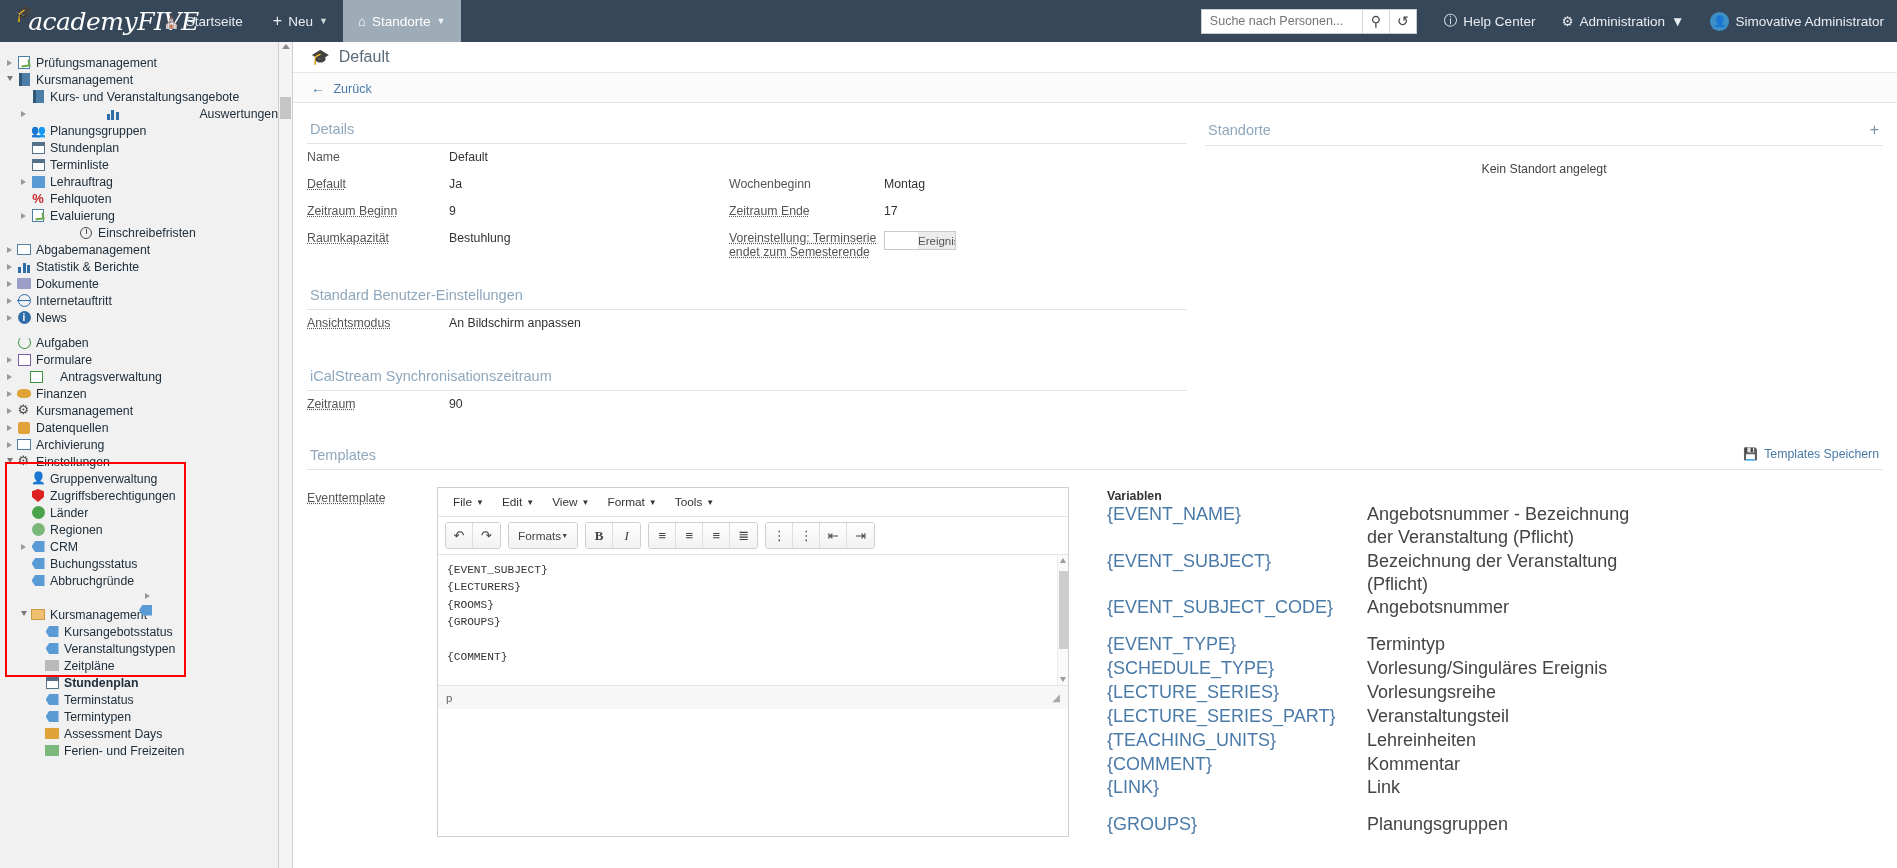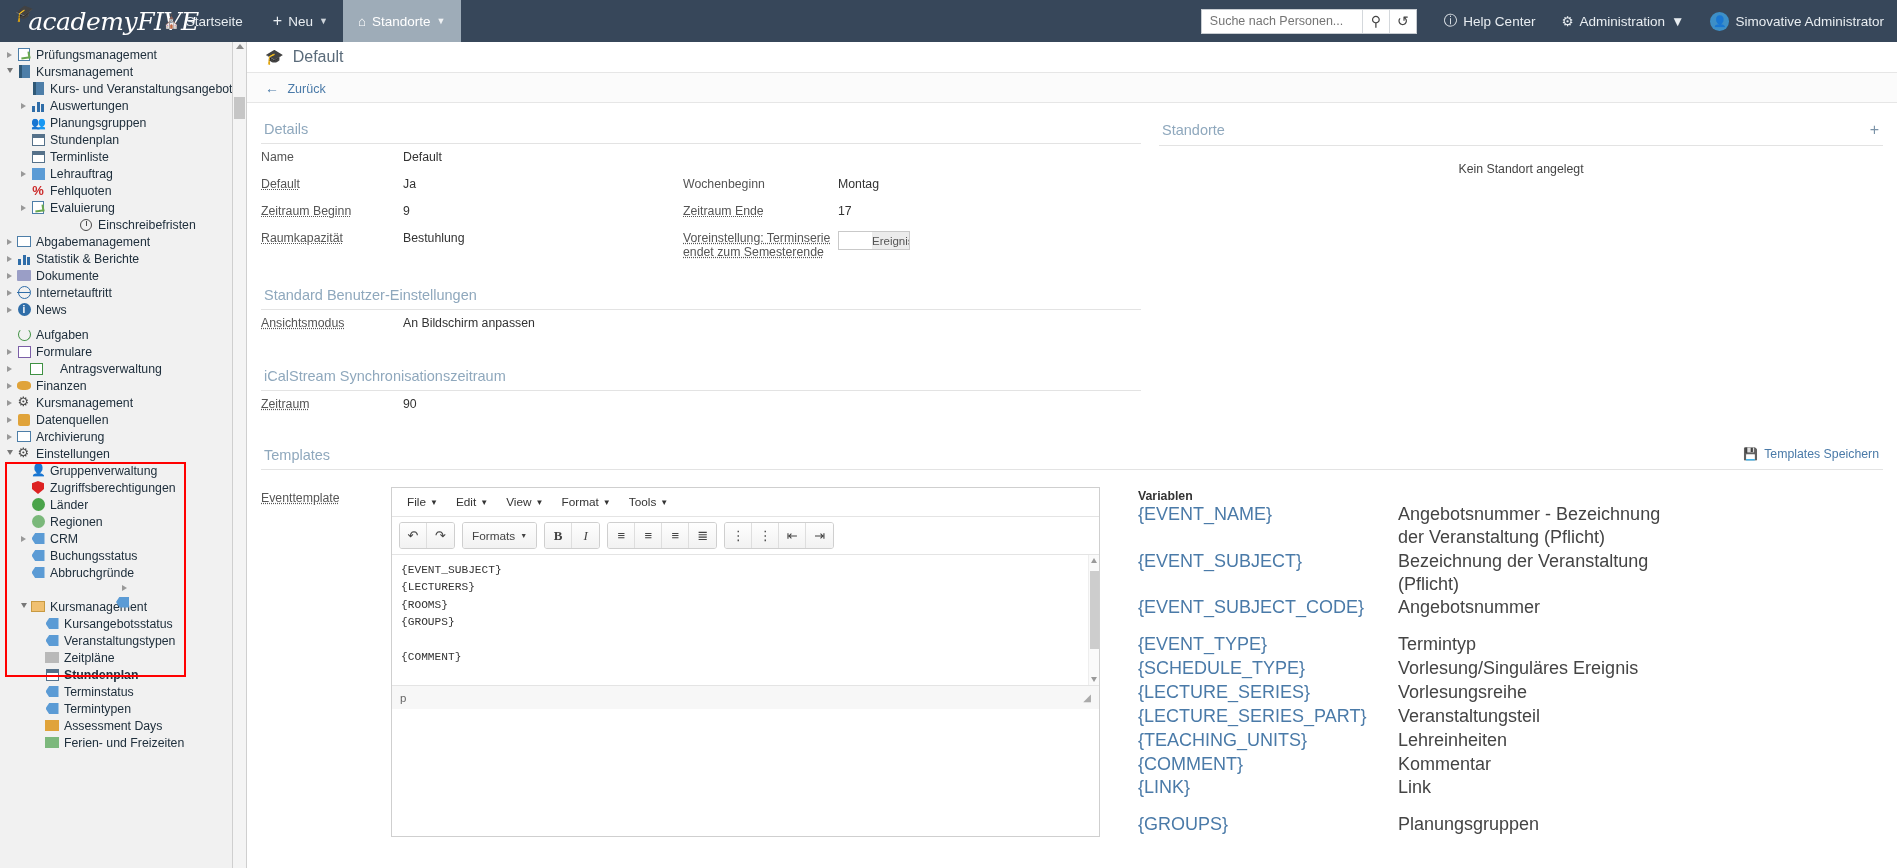--- a/index.html
+++ b/index.html
@@ -50,22 +50,22 @@
   #avatar {
     width:19px;height:19px;border-radius:50%;background:#3d8fc7;color:#fff;
     display:flex;align-items:center;justify-content:center;font-size:11px;
   }
 
   
   #shell { display:flex; height:826px; }
 
   
   #sidebar {
-    width:233px; background:#f1f1f1; border-right:1px solid #cfcfcf;
-    position:relative; overflow:hidden; padding-top:4px;
+    width:279px; background:#f1f1f1; border-right:1px solid #cfcfcf;
+    position:relative; overflow:hidden; padding-top:12px;
   }
   .tree-row {
     display:flex; align-items:center; height:17px; font-size:12.3px;
     color:#20303d; white-space:nowrap; cursor:pointer;
   }
   .tw { width:13px; flex:0 0 13px; display:flex; align-items:center; justify-content:center; }
   .tw .arrow { width:0;height:0;border-left:5px solid #999;border-top:3.5px solid transparent;border-bottom:3.5px solid transparent; }
   .tw .arrow.open { border-left:3.5px solid transparent;border-right:3.5px solid transparent;border-top:5px solid #777; }
   .ic { width:16px;flex:0 0 16px;height:14px;margin-right:4px;display:flex;align-items:center;justify-content:center;font-size:11px;line-height:1; }
   .lbl { overflow:hidden; }
@@ -177,33 +177,33 @@
     color:#4a7aa8; font-size:12.3px; cursor:pointer; padding-bottom:4px; padding-right:4px;
   }
   #tplsave .dicon { color:#4a7aa8; font-size:12px; }
 
   #tplbody { display:flex; margin-top:17px; }
   #tplLabelCol { width:130px; padding-top:4px; }
   #tplLabel {
     font-size:12.3px; color:#555; text-decoration:underline;
     text-decoration-style:dotted; cursor:pointer;
   }
-  #editor { width:709px; border:1px solid #cfcfcf; background:#fff; }
+  #editor { width:632px; border:1px solid #cfcfcf; background:#fff; }
   #menubar { display:flex; gap:2px; padding:5px 7px; border-bottom:1px solid #e4e4e4; }
   .mi { display:flex; align-items:center; gap:4px; font-size:11.8px; color:#333; padding:2px 8px; cursor:pointer; }
   .mi .c { font-size:8px; }
   #toolbar { display:flex; align-items:center; gap:0; padding:5px 7px; border-bottom:1px solid #e4e4e4; }
   .tgrp { display:flex; border:1px solid #cfcfcf; border-radius:3px; overflow:hidden; margin-right:7px; background:#fdfdfd; }
   .tb {
     min-width:27px; height:25px; display:flex; align-items:center; justify-content:center;
     font-size:13px; color:#444; cursor:pointer; border-right:1px solid #dedede;
     background:linear-gradient(#fefefe,#f2f2f2);
   }
   .tb:last-child { border-right:0; }
-  .tb.wide { padding:0 9px; gap:5px; font-size:11.8px;justify-content:space-between; }
+  .tb.wide { padding:0 9px; font-size:11.8px;justify-content:space-between; }
   #edit-area {
     height:130px; padding:7px 9px; font-family:"Liberation Mono", monospace;
     font-size:11.2px; color:#333; line-height:1.55; position:relative; overflow:hidden;
   }
   #edit-area .blank { height:18px; }
   #ea-scroll { position:absolute; right:0; top:0; bottom:0; width:11px; background:#fafafa; border-left:1px solid #eee; }
   #ea-scroll .a { position:absolute; left:2px; width:0;height:0;border-left:3.5px solid transparent;border-right:3.5px solid transparent; }
   #ea-scroll .a.up { top:3px; border-bottom:5px solid #9a9a9a; }
   #ea-scroll .a.dn { bottom:3px; border-top:5px solid #9a9a9a; }
   #ea-scroll .th { position:absolute; left:1px; top:16px; width:9px; height:78px; background:#cdcdcd; }
@@ -292,21 +292,21 @@
           </span>
           <span class="lbl">Kursmanagement</span>
         </div>
         <div class="tree-row" style="padding-left: 17px;">
           <span class="tw"></span>
           <span class="ic">
             <span class="i-book"></span>
           </span>
           <span class="lbl">Kurs- und Veranstaltungsangebote</span>
         </div>
-        <div class="tree-row" style="padding-left: 17px;">
+        <div class="tree-row" style="padding-left: 17px; justify-content: space-between;">
           <span class="tw">
             <span class="arrow"></span>
           </span>
           <span class="ic">
             <span class="i-bar">
               <span style="left:0;height:6px"></span>
               <span style="left:4.5px;height:10px"></span>
               <span style="left:9px;height:8px"></span>
             </span>
           </span>

